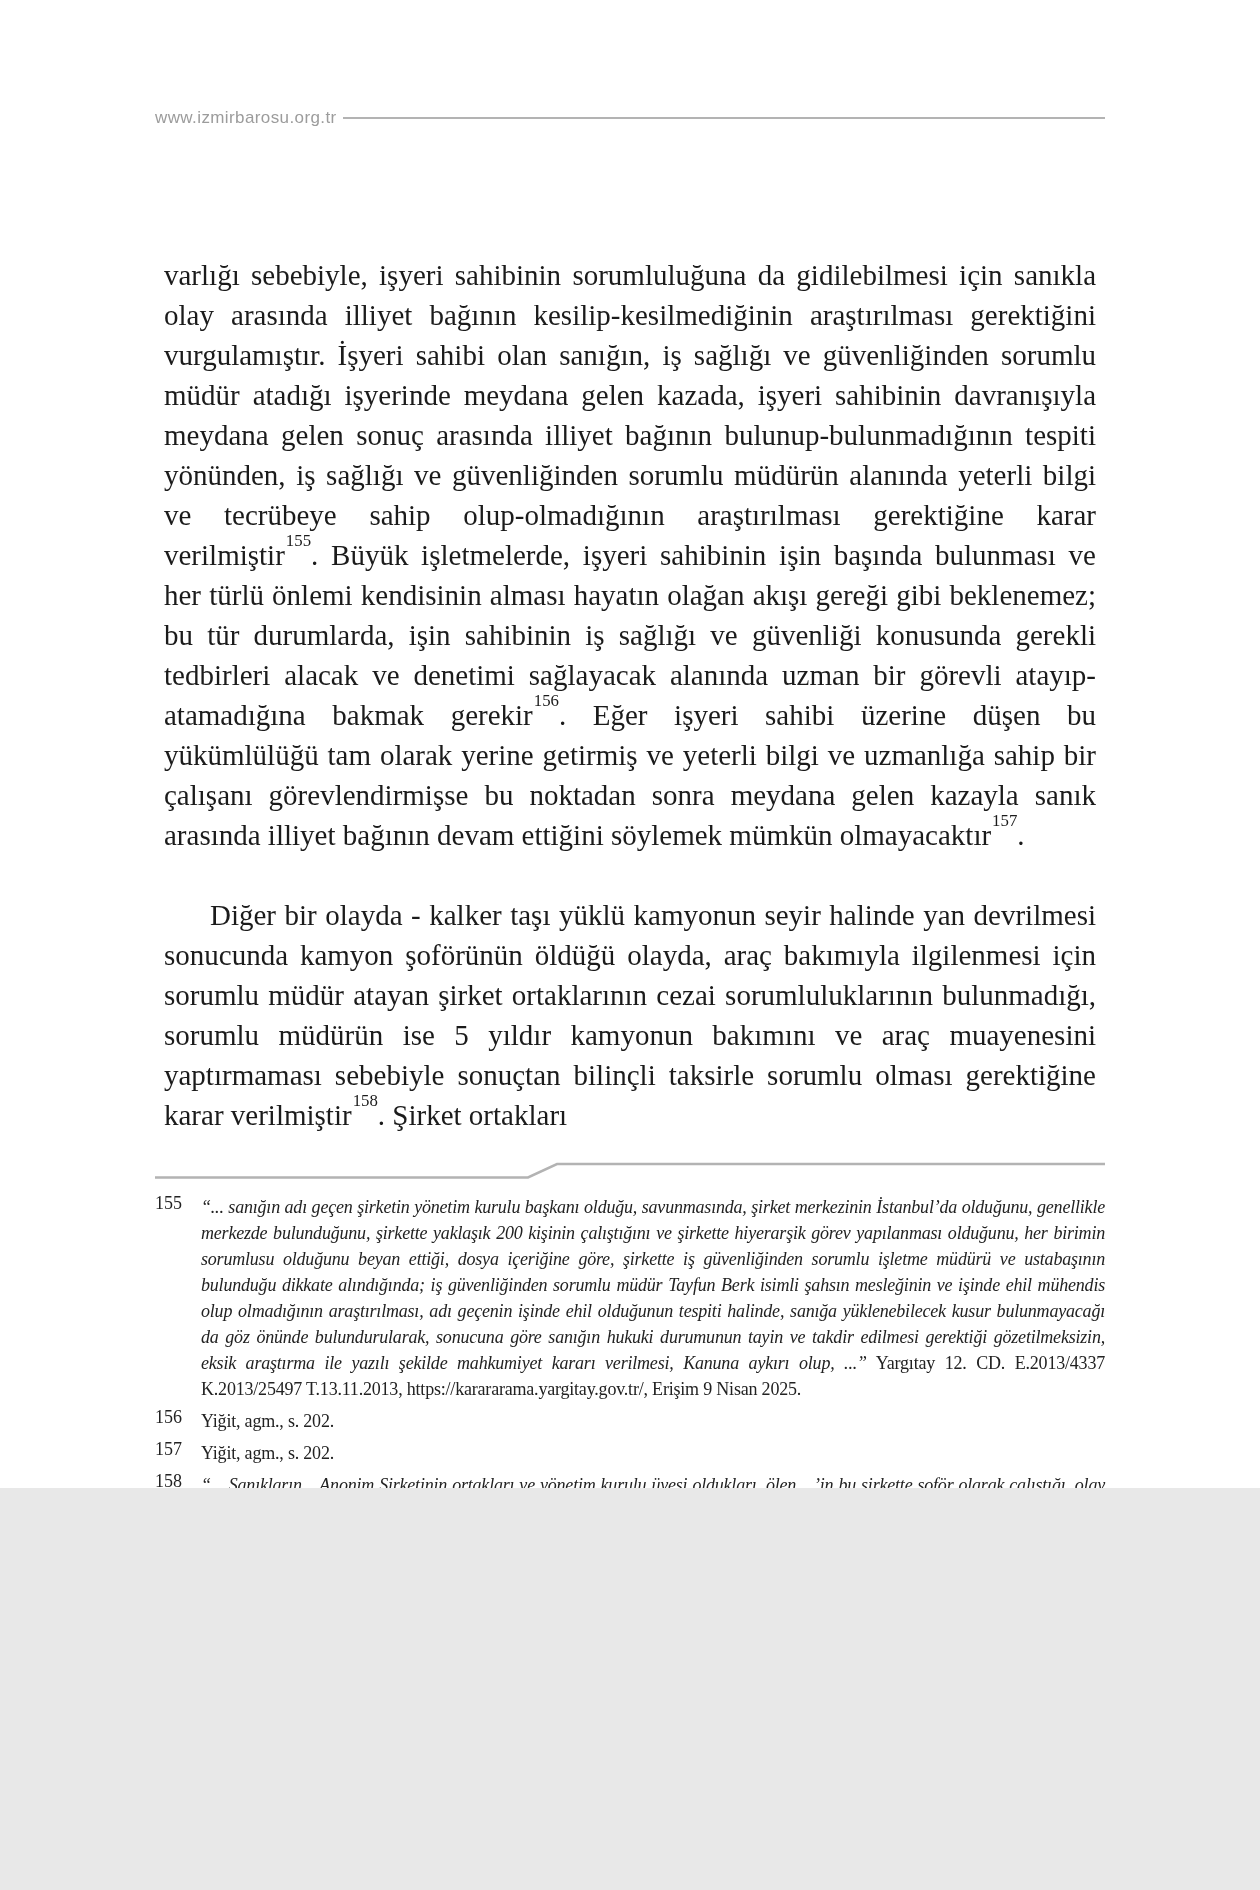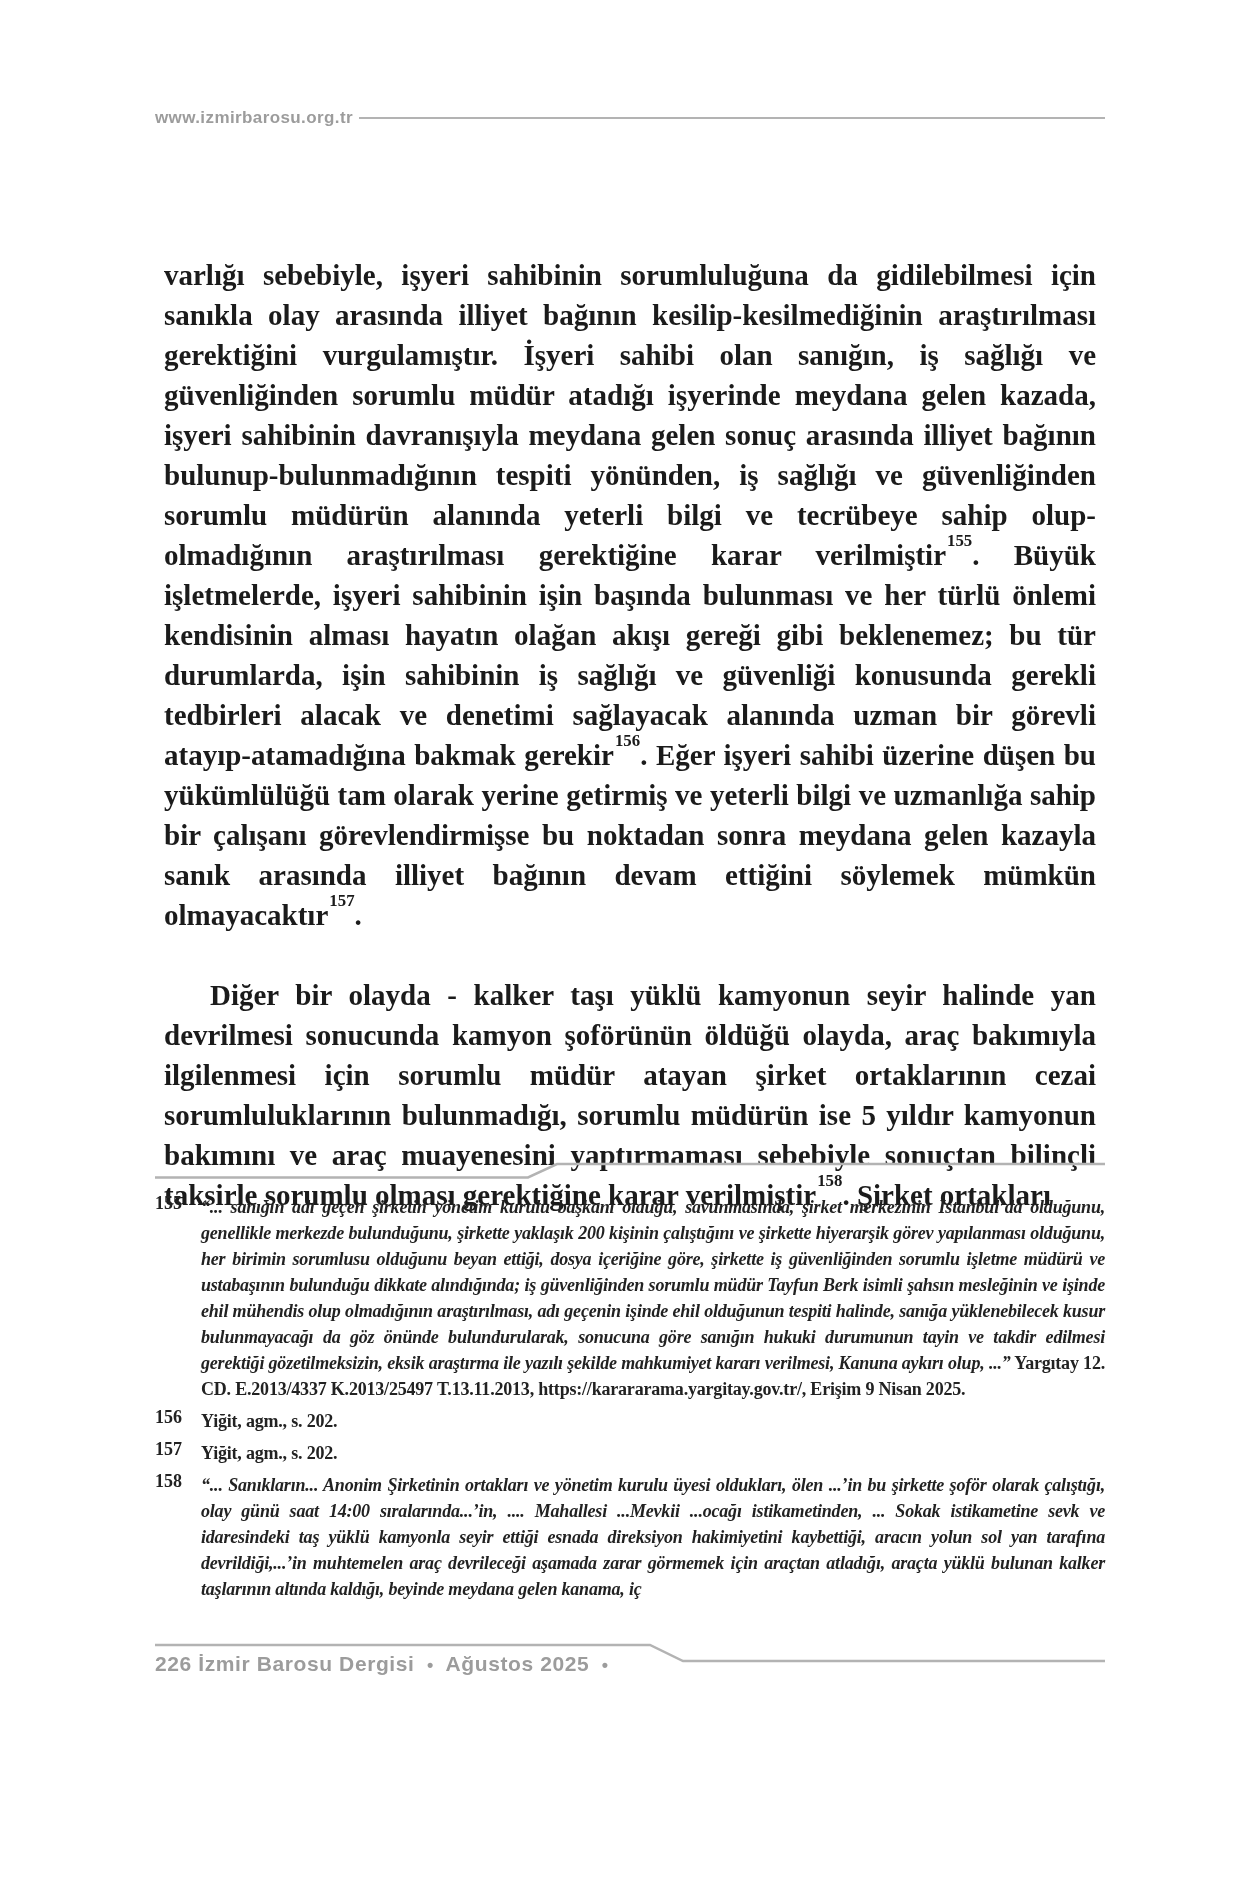--- a/index.html
+++ b/index.html
@@ -1,24 +1,23 @@
 <!DOCTYPE html>
 <html><head>
 <meta charset="utf-8">
 <style>
   html,body{margin:0;padding:0;background:#e8e8e8;}
   .page{
     position:relative;
-    width:1260px;height:1890px;
+    width:1260px;height:1488px;
     background:#ffffff;
     margin:0 auto;
     overflow:hidden;
     font-family:"Liberation Serif","DejaVu Serif",serif;
     color:#1b1b1b;
-    font-weight:bold;
   }
   
   .header{
     position:absolute;left:155px;top:108px;width:950px;
     display:flex;align-items:center;
     font-family:"Liberation Sans","DejaVu Sans",sans-serif;
     font-size:17px;letter-spacing:.4px;color:#9c9c9c;
   }
   .header .rule{flex:1;height:2px;background:#b3b3b3;margin-left:6px;}
   

